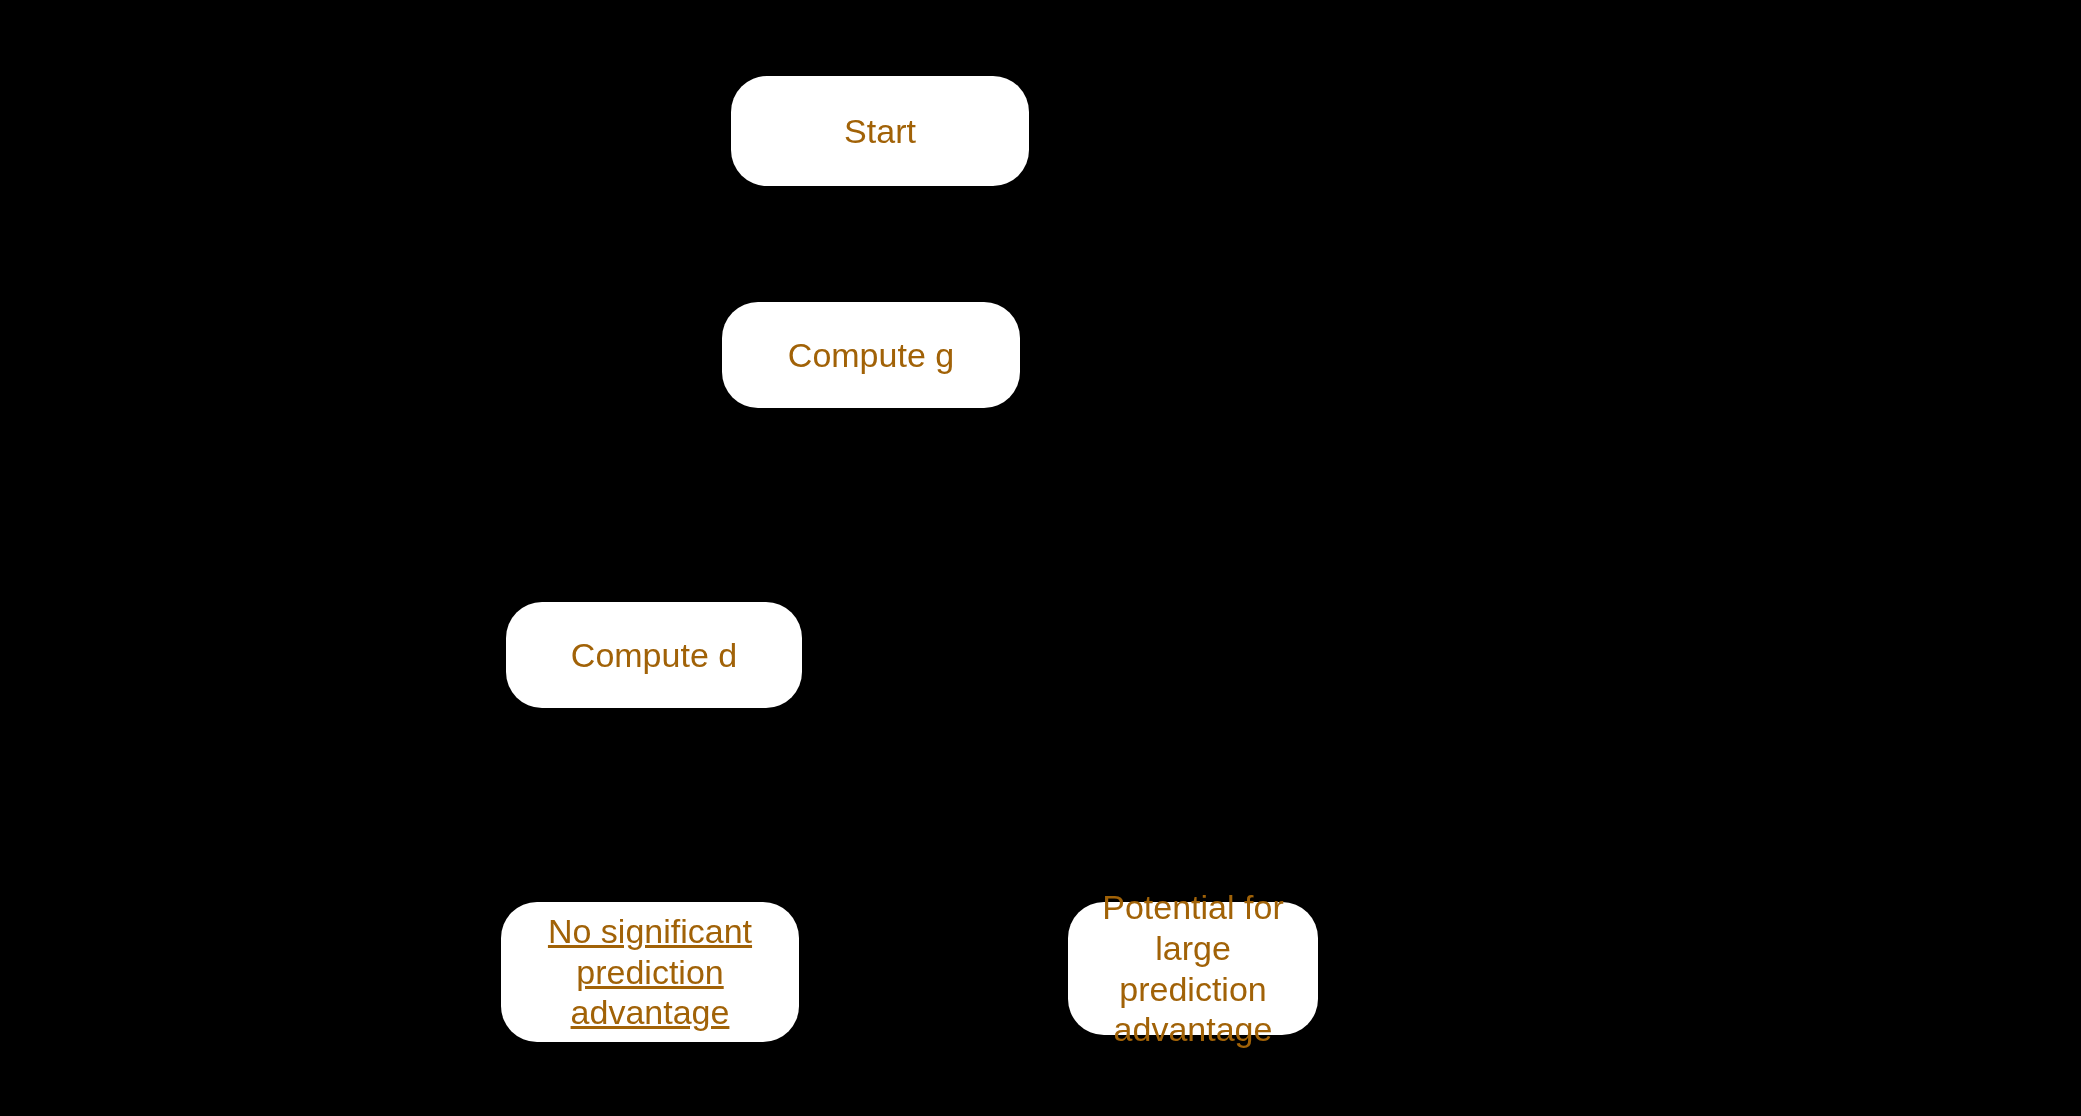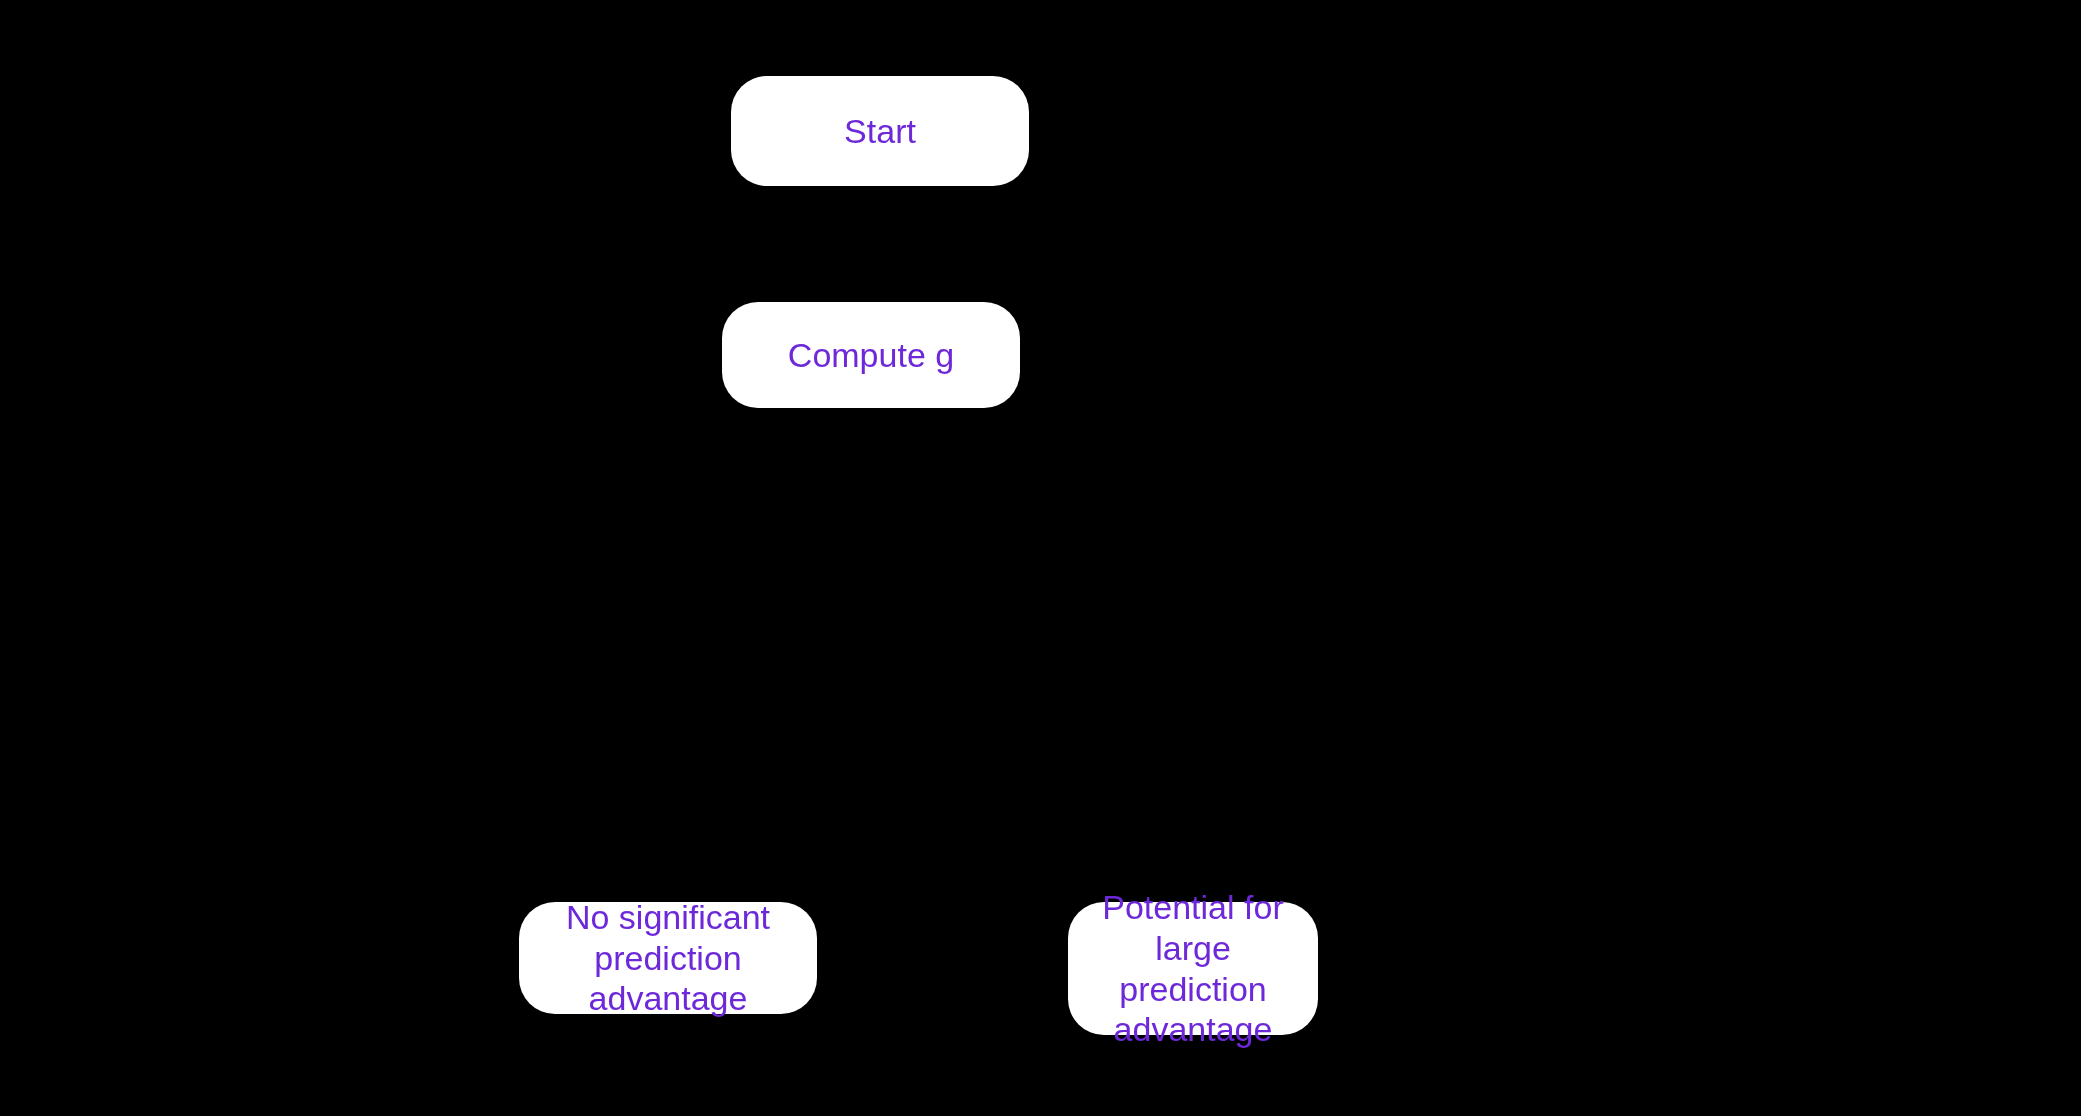--- a/index.html
+++ b/index.html
@@ -11,49 +11,50 @@
     position: relative;
     width: 2081px;
     height: 1116px;
     background: #000000;
     overflow: hidden;
     font-family: "Liberation Sans", "DejaVu Sans", sans-serif;
   }
   .node {
     position: absolute;
     background: #ffffff;
-    color: #6d28d9;
+    color: #a16207;
     border-radius: 36px;
     display: flex;
     align-items: center;
     justify-content: center;
     text-align: center;
     font-size: 34px;
     line-height: 1.2;
     white-space: pre-line;
     box-sizing: border-box;
     padding: 4px 10px;
   }
   
   #node-start              { left: 731px;  top: 76px;  width: 298px; height: 110px; }
   #node-compute-g          { left: 722px;  top: 302px; width: 298px; height: 106px; }
   #node-compute-d          { left: 506px;  top: 602px; width: 296px; height: 106px; }
   #node-compute-s          { left: 957px;  top: 602px; width: 296px; height: 106px; }
-  #node-outcome-none       { left: 519px;  top: 902px; width: 298px; height: 112px; }
+  #node-outcome-none       { left: 501px;  top: 902px; width: 298px; height: 140px; text-decoration: underline; }
   #node-outcome-potential  { left: 1068px; top: 902px; width: 250px; height: 133px; }
 </style>
 </head>
 <body>
 
 <div class="canvas">
 
   <div class="node" id="node-start">Start</div>
 
   <div class="node" id="node-compute-g">Compute g</div>
 
+  <div class="node" id="node-compute-d">Compute d</div>
 
 
   <div class="node" id="node-outcome-none">No significant
 prediction
 advantage</div>
 
   <div class="node" id="node-outcome-potential">Potential for large
 prediction
 advantage</div>
 

